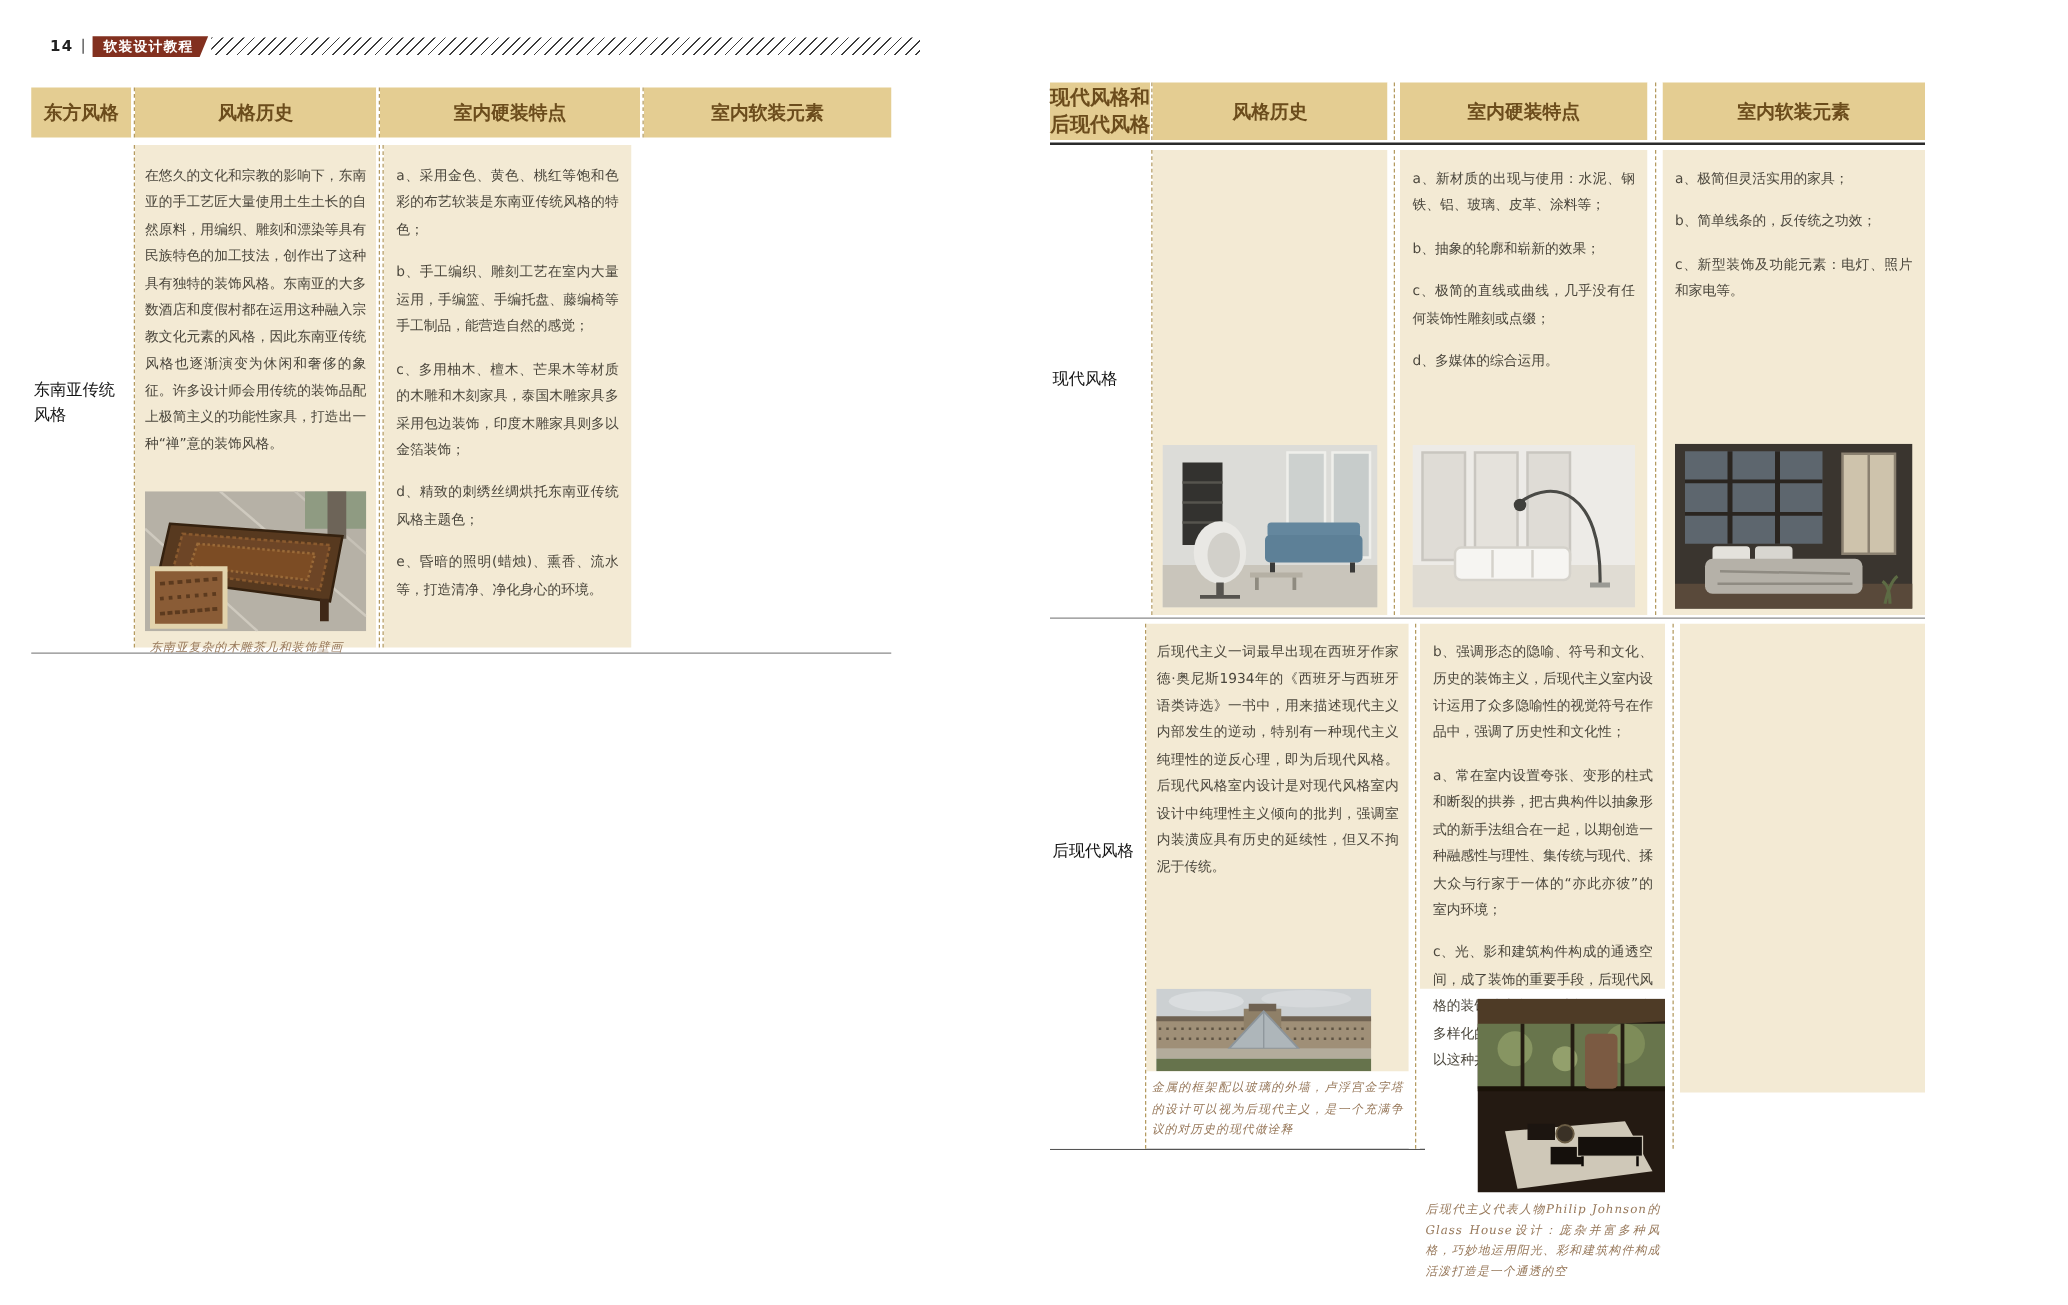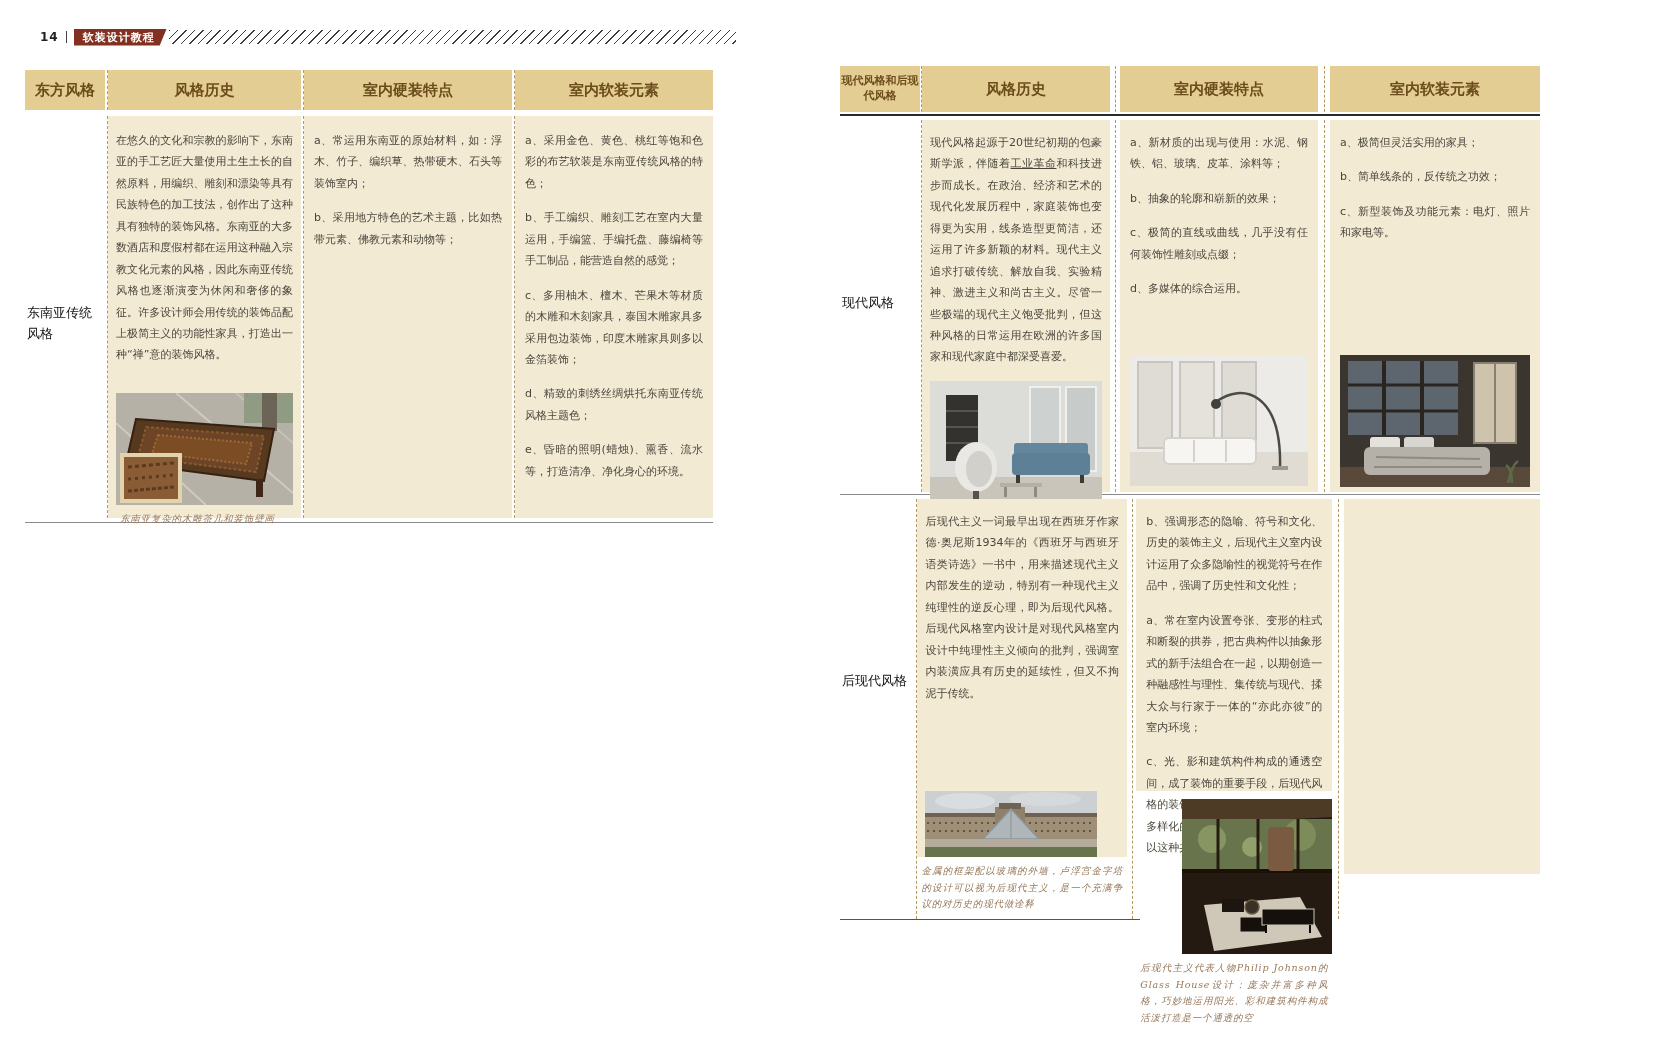--- a/index.html
+++ b/index.html
@@ -28,21 +28,21 @@
   .tbl{position:absolute;}
   .tblL{left:25px;top:70px;width:688px;}
   .tblR{left:840px;top:66px;width:700px;}
   .hrow,.brow{display:flex;}
   .hcell{
     background:#e4cd92;color:#6b4c1c;font-weight:bold;font-size:15px;
     display:flex;align-items:center;justify-content:center;text-align:center;line-height:1.35;
   }
   .tblL .hrow{height:40px;}
   .tblR .hrow{height:46px;}
-  .tblR .hcell.c1{font-size:11px;}
+  .tblR .hcell.c1{font-size:16px;}
   .vsep{position:relative;align-self:stretch;background:#fff;}
   .vsep::after{content:"";position:absolute;left:50%;top:0;bottom:0;border-left:1px dashed #b49a60;}
   .w3{width:3px;}.w2{width:2px;}.w10{width:10px;}.w12{width:12px;}
   .tblL .c1{width:80px;}.tblL .c2{width:193px;}.tblL .c3{width:208px;}.tblL .c4{width:198px;}
   .tblR .c1{width:80px;}.tblR .c2{width:188px;}.tblR .c3{width:198px;}.tblR .c4{width:210px;}
   .bcell{background:#f3ead4;box-sizing:border-box;justify-content:space-between;}
   .bcell.white{background:#fff;}
   .brow{margin-top:6px;}
   .tblR .brow{margin-top:4px;}
   .hline{height:1px;background:#8a8a8a;}
@@ -83,21 +83,21 @@
       <div class="hcell c1">东方风格</div>
       <div class="vsep w3"></div>
       <div class="hcell c2">风格历史</div>
       <div class="vsep w3"></div>
       <div class="hcell c3">室内硬装特点</div>
       <div class="vsep w3"></div>
       <div class="hcell c4">室内软装元素</div>
     </div>
 
     <div class="brow" style="height:402px;">
-      <div class="bcell white c1" style="padding:186px 10px 0 2px;">
+      <div class="bcell white c1" style="padding:186px 10px 0 2px;font-family:Liberation Serif, serif;">
         <span class="rowlabel">东南亚传统风格</span>
       </div>
       <div class="vsep w3"></div>
 
       <div class="bcell c2 colflex" style="padding:14px 8px 10px;">
         <p class="para">在悠久的文化和宗教的影响下，东南亚的手工艺匠大量使用土生土长的自然原料，用编织、雕刻和漂染等具有民族特色的加工技法，创作出了这种具有独特的装饰风格。东南亚的大多数酒店和度假村都在运用这种融入宗教文化元素的风格，因此东南亚传统风格也逐渐演变为休闲和奢侈的象征。许多设计师会用传统的装饰品配上极简主义的功能性家具，打造出一种“禅”意的装饰风格。</p>
         <div class="photo" style="margin-top:14px;">
           <svg width="177" height="112" viewBox="0 0 177 112">
             <rect width="177" height="112" fill="#b6b1a6"></rect>
             <line x1="0" y1="30" x2="90" y2="112" stroke="#cfcabf" stroke-width="2"></line>
@@ -113,24 +113,20 @@
             <rect x="6" y="62" width="58" height="46" fill="#8a5c36" stroke="#e2d3ac" stroke-width="4"></rect>
             <line x1="12" y1="74" x2="58" y2="70" stroke="#5c3a1e" stroke-width="3" stroke-dasharray="4,3"></line>
             <line x1="12" y1="86" x2="58" y2="82" stroke="#5c3a1e" stroke-width="3" stroke-dasharray="3,4"></line>
             <line x1="12" y1="98" x2="58" y2="94" stroke="#5c3a1e" stroke-width="3" stroke-dasharray="4,2"></line>
           </svg>
         </div>
         <p class="caption">东南亚复杂的木雕茶几和装饰壁画</p>
       </div>
 
       <div class="vsep w3"></div>
-      <div class="bcell c3 padded">
-        <p class="item">a、常运用东南亚的原始材料，如：浮木、竹子、编织草、热带硬木、石头等装饰室内；</p>
-        <p class="item">b、采用地方特色的艺术主题，比如热带元素、佛教元素和动物等；</p>
-      </div>
 
       <div class="vsep w3"></div>
       <div class="bcell c4 padded">
         <p class="item">a、采用金色、黄色、桃红等饱和色彩的布艺软装是东南亚传统风格的特色；</p>
         <p class="item">b、手工编织、雕刻工艺在室内大量运用，手编篮、手编托盘、藤编椅等手工制品，能营造自然的感觉；</p>
         <p class="item">c、多用柚木、檀木、芒果木等材质的木雕和木刻家具，泰国木雕家具多采用包边装饰，印度木雕家具则多以金箔装饰；</p>
         <p class="item">d、精致的刺绣丝绸烘托东南亚传统风格主题色；</p>
         <p class="item">e、昏暗的照明(蜡烛)、熏香、流水等，打造清净、净化身心的环境。</p>
       </div>
     </div>
@@ -156,21 +152,20 @@
     </div>
     <div class="dline"></div>
 
     <div class="brow" style="height:372px;">
       <div class="bcell white c1" style="padding:172px 8px 0 2px;">
         <span class="rowlabel">现代风格</span>
       </div>
       <div class="vsep w2"></div>
 
       <div class="bcell c2 colflex" style="padding:12px 8px 6px;">
-        <p class="para"><span>现代风格起源于20世纪初期的包豪斯学派，伴随着</span><u>工业革命</u><span>和科技进步而成长。在政治、经济和艺术的现代化发展历程中，家庭装饰也变得更为实用，线条造型更简洁，还运用了许多新颖的材料。现代主义追求打破传统、解放自我、实验精神、激进主义和尚古主义。尽管一些极端的现代主义饱受批判，但这种风格的日常运用在欧洲的许多国家和现代家庭中都深受喜爱。</span></p>
         <div class="photo" style="margin-top:auto;">
           <svg width="172" height="130" viewBox="0 0 172 130">
             <rect width="172" height="130" fill="#dcdcd8"></rect>
             <rect x="100" y="6" width="30" height="84" fill="#cdd1cf" stroke="#efefeb" stroke-width="2"></rect>
             <rect x="136" y="6" width="30" height="84" fill="#c7cccb" stroke="#efefeb" stroke-width="2"></rect>
             <rect x="0" y="96" width="172" height="34" fill="#c9c5bb"></rect>
             <rect x="16" y="14" width="32" height="66" fill="#33322f"></rect>
             <line x1="16" y1="30" x2="48" y2="30" stroke="#56544e" stroke-width="2"></line>
             <line x1="16" y1="46" x2="48" y2="46" stroke="#56544e" stroke-width="2"></line>
             <line x1="16" y1="62" x2="48" y2="62" stroke="#56544e" stroke-width="2"></line>

